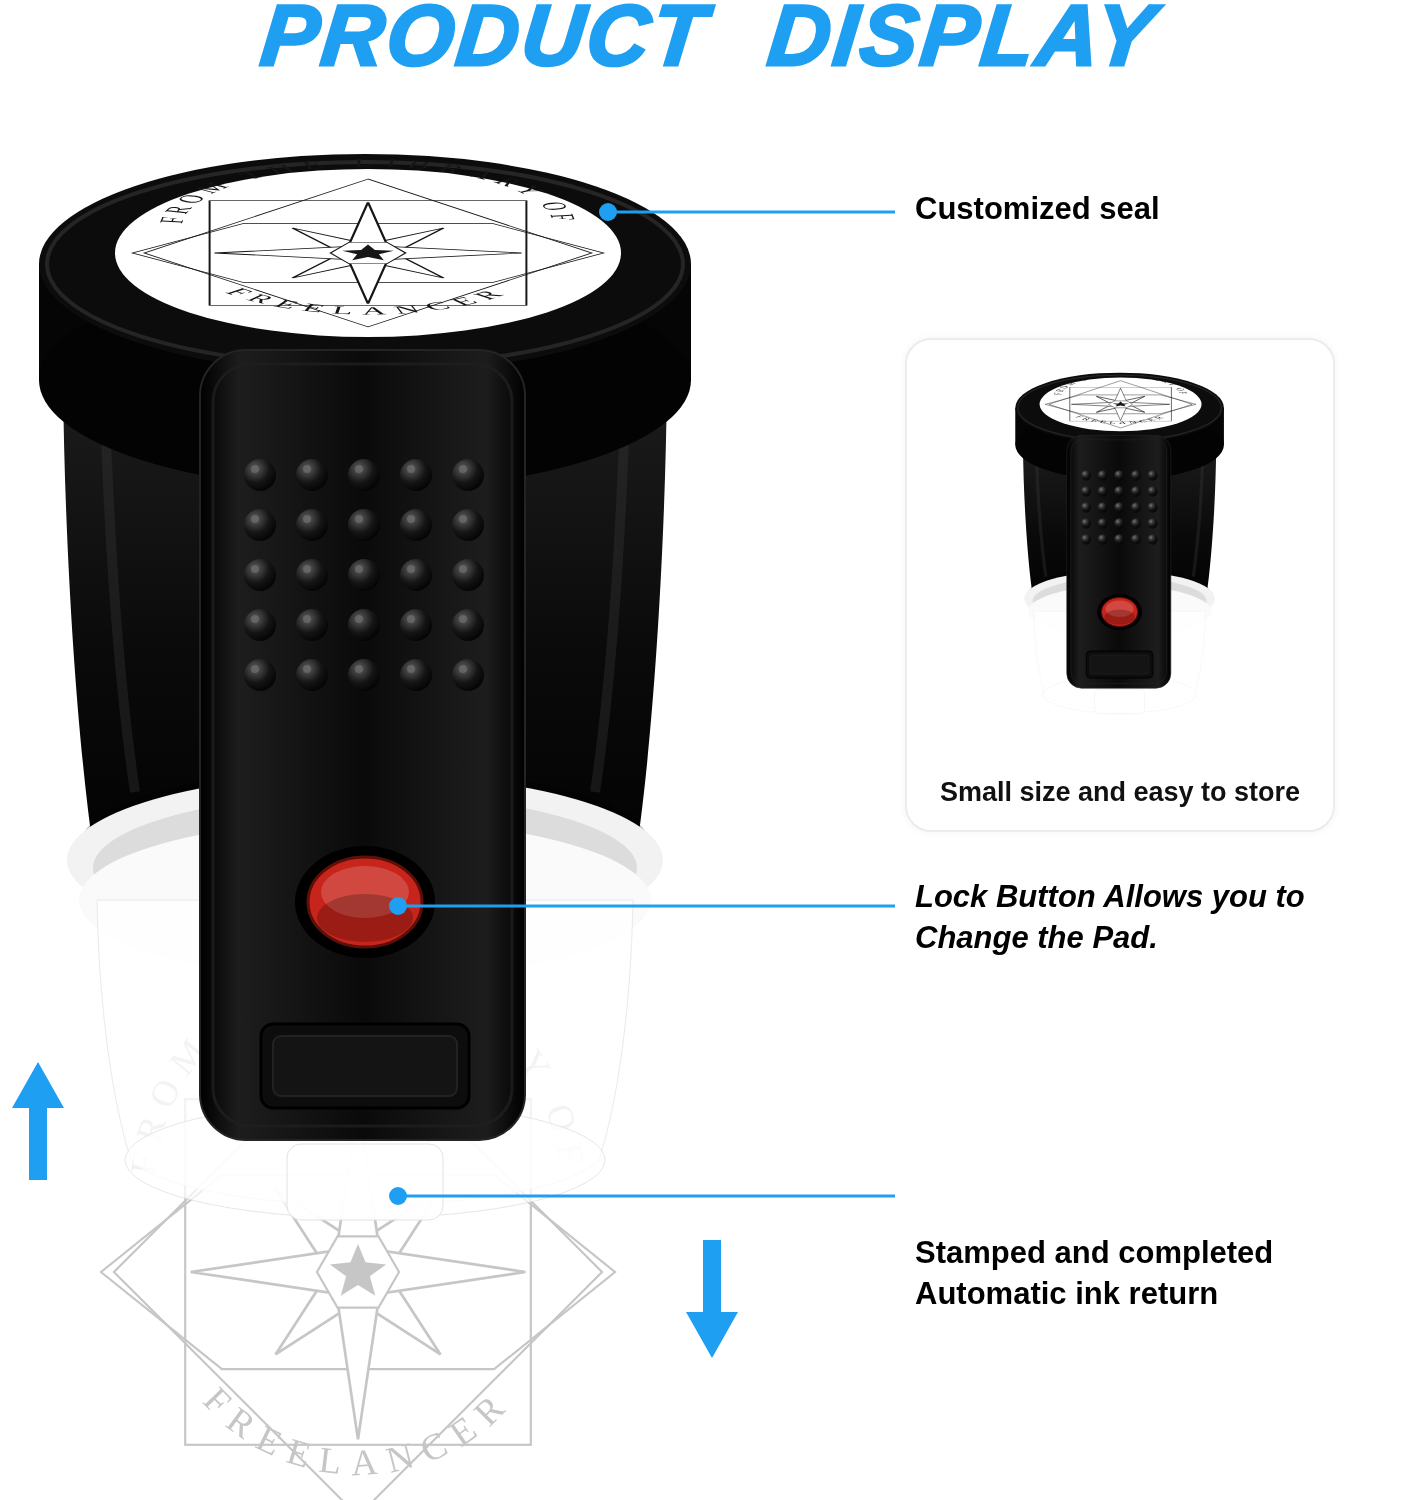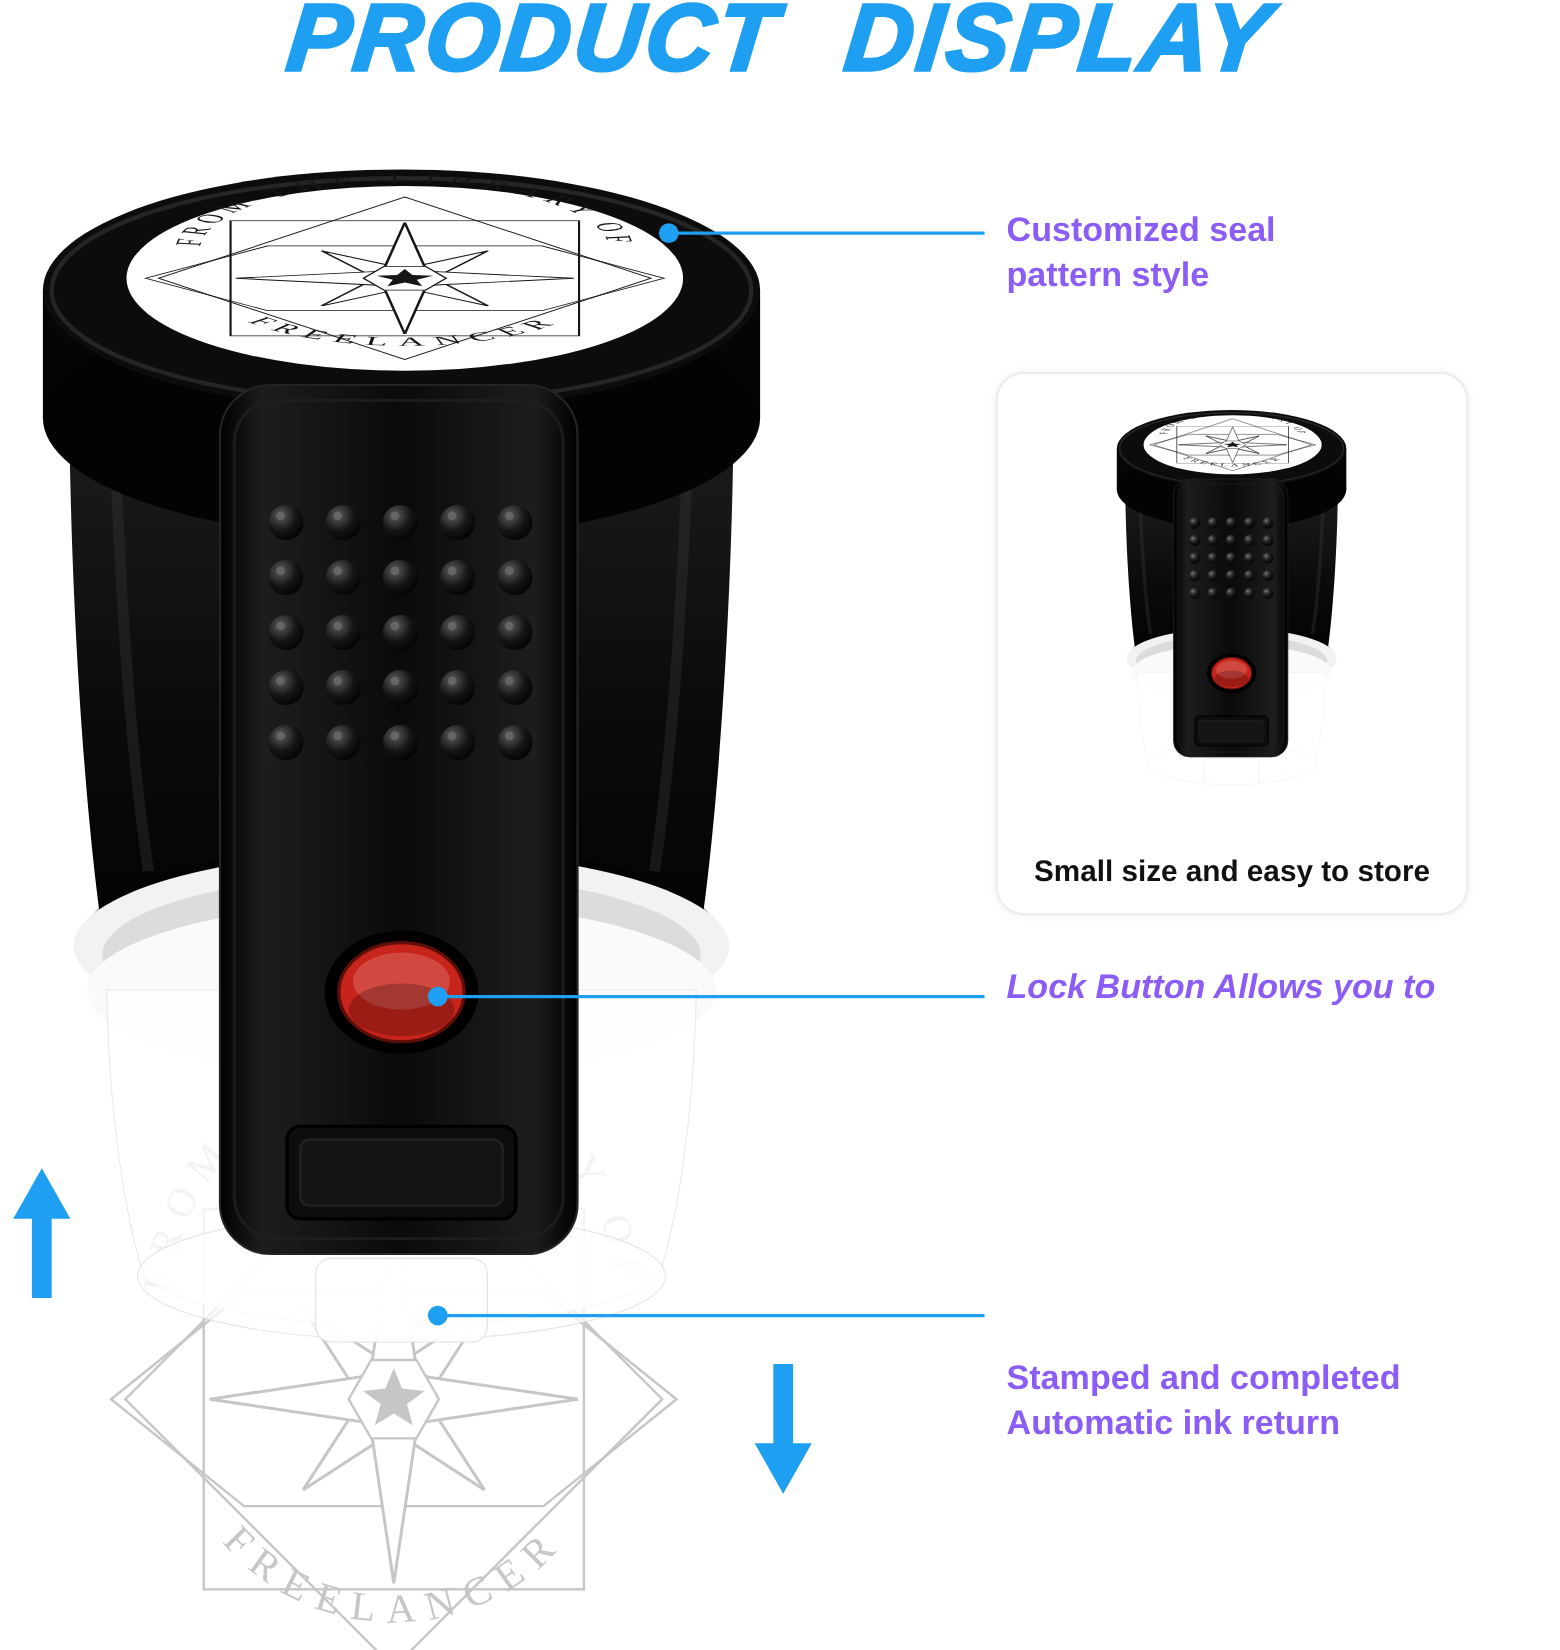--- a/index.html
+++ b/index.html
@@ -25,21 +25,21 @@
     background:#fff; border:2px solid #ececec; border-radius:26px;
     box-shadow:0 0 8px rgba(0,0,0,0.05);
     z-index:1;
   }
   .inset-caption {
     position:absolute; left:0; bottom:22px; width:100%;
     text-align:center; font-size:27px; font-weight:bold; color:#111;
   }
 
   .callout {
-    position:absolute; z-index:3; color:#8b5cf6;
+    position:absolute; z-index:3; color:#000000;
     font-weight:bold; font-size:31px; line-height:41px;
   }
   .callout.c1 { left:915px; top:188px; }
   .callout.c2 { left:915px; top:876px;font-style:italic; }
   .callout.c3 { left:915px; top:1232px; }
 
   .seal-text { font-family:"Liberation Serif", serif; fill:currentColor; stroke:none; }
   .seal-text.top    { font-size:34px; letter-spacing:10px; }
   .seal-text.bottom { font-size:34px; letter-spacing:11px; }
 </style>
@@ -169,25 +169,25 @@
       <circle cx="608" cy="212" r="9" style="fill:var(--accent,#1E9FF2)"></circle>
       <line x1="398" y1="906" x2="895" y2="906" style="stroke:var(--accent,#1E9FF2)" stroke-width="3"></line>
       <circle cx="398" cy="906" r="9" style="fill:var(--accent,#1E9FF2)"></circle>
       <line x1="398" y1="1196" x2="895" y2="1196" style="stroke:var(--accent,#1E9FF2)" stroke-width="3"></line>
       <circle cx="398" cy="1196" r="9" style="fill:var(--accent,#1E9FF2)"></circle>
     </g>
   </svg>
 
   <div class="callout c1">
     <div>Customized seal</div>
-    <div>pattern style</div>
   </div>
 
   <div class="callout c2">
     <div>Lock Button Allows you to</div>
+    <div>Change the Pad.</div>
   </div>
 
   <div class="callout c3">
     <div>Stamped and completed</div>
     <div>Automatic ink return</div>
   </div>
 
 </div>
 
 </body></html>

